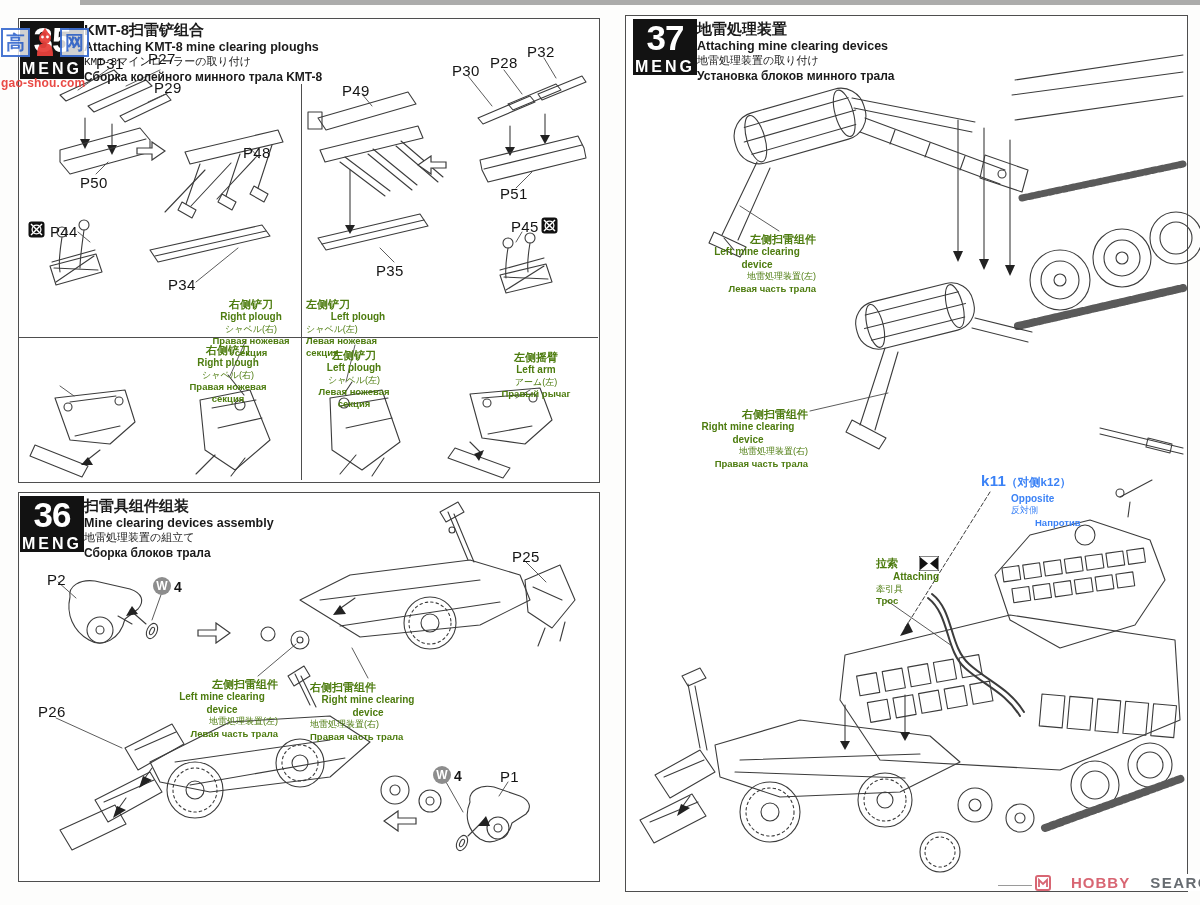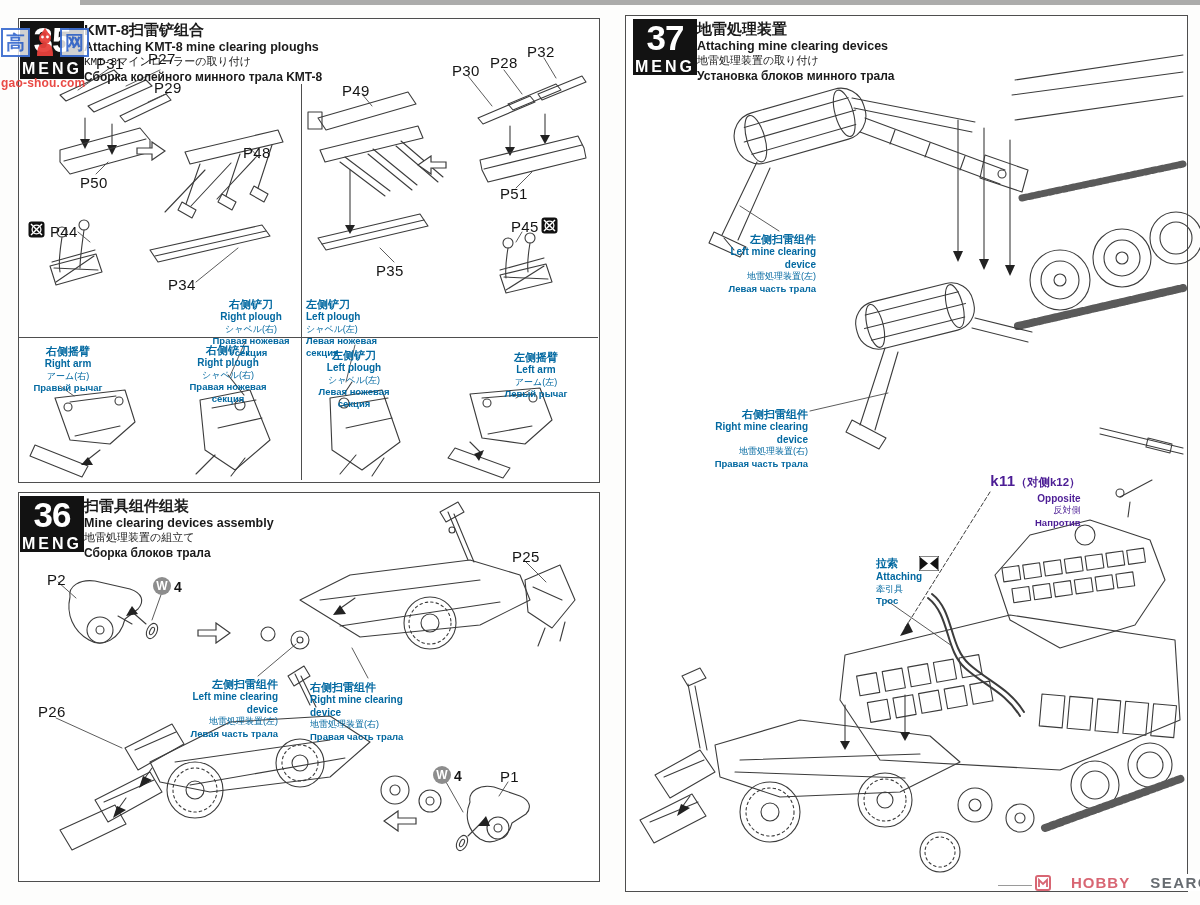--- a/index.html
+++ b/index.html
@@ -11,31 +11,31 @@
   .scanline{position:absolute;background:#8f8f8f;opacity:.75;}
   .stepbox{position:absolute;background:#121212;color:#fff;text-align:center;z-index:4;}
   .stepnum{font-size:35px;font-weight:800;letter-spacing:-1px;line-height:1.05;margin-top:1px;}
   .meng{font-size:16px;font-weight:700;letter-spacing:3px;margin-top:1px;}
   .title{position:absolute;z-index:4;}
   .title .zh{font-size:15px;font-weight:bold;line-height:1.2;}
   .title .en{font-size:12.5px;font-weight:bold;line-height:1.3;}
   .title .ja{font-size:11px;line-height:1.3;font-family:Liberation Mono, monospace;}
   .title .ru{font-size:12px;font-weight:bold;line-height:1.25;}
   .co{position:absolute;font-size:15px;line-height:1;letter-spacing:.3px;color:#141414;z-index:5;}
-  .lbl{position:absolute;color:#0369a1;z-index:5;}
+  .lbl{position:absolute;color:#4d7c0f;z-index:5;}
   .lbl .zh{font-size:11px;font-weight:bold;line-height:1.3;}
-  .lbl .en{font-size:10px;font-weight:bold;line-height:1.25;}
+  .lbl .en{font-size:10px;font-weight:bold;line-height:1.25;text-align:center;}
   .lbl .ja{font-size:9px;line-height:1.3;}
   .lbl .ru{font-size:9.5px;font-weight:bold;line-height:1.25;}
   .t-c{text-align:center}.t-r{text-align:right}.t-l{text-align:left}
   .wic{position:absolute;width:18px;height:18px;border-radius:50%;background:#8d8d8d;color:#fff;
        font-weight:bold;font-size:12px;text-align:center;line-height:18px;z-index:5;}
   .wqty{position:absolute;font-size:14px;font-weight:bold;color:#141414;z-index:5;}
   .icon{position:absolute;z-index:5;}
-  .k11wrap{position:absolute;z-index:5;color:#4c1d95;text-align:right;}
+  .k11wrap{position:absolute;z-index:5;color:#3b82f6;}
   .k11main{font-size:15px;font-weight:bold;letter-spacing:.3px;}
   .k11sub{font-size:11.5px;font-weight:bold;}
   .k11lines{margin:2px 0 0 30px;}
   .k11lines .en{font-size:10px;font-weight:bold;line-height:1.3;}
   .k11lines .ja{font-size:9px;line-height:1.3;}
   .k11lines .ru{font-size:9.5px;font-weight:bold;line-height:1.3;margin-left:24px;}
   .wm{position:absolute;z-index:9;opacity:.95;}
   .wmrow{display:flex;align-items:center;gap:2px;}
   .wmbox{display:inline-block;width:25px;height:25px;border:2.5px solid #3f6fd0;background:rgba(255,255,255,.85);
          color:#3f6fd0;font-weight:bold;font-size:19px;line-height:25px;text-align:center;}
@@ -472,43 +472,37 @@
     <div class="en">Right plough</div>
     <div class="ja">シャベル(右)</div>
     <div class="ru">Правая ножевая секция</div>
   </div>
   <div class="lbl t-l" style="left:306px;top:297px;width:104px">
     <div class="zh">左侧铲刀</div>
     <div class="en">Left plough</div>
     <div class="ja">シャベル(左)</div>
     <div class="ru">Левая ножевая секция</div>
   </div>
-  <div class="lbl t-c" style="left:20px;top:344px;width:96px">
-    <div class="zh">右侧摇臂</div>
-    <div class="en">Right arm</div>
-    <div class="ja">アーム(右)</div>
-    <div class="ru">Правый рычаг</div>
-  </div>
   <div class="lbl t-c" style="left:174px;top:343px;width:108px">
     <div class="zh">右侧铲刀</div>
     <div class="en">Right plough</div>
     <div class="ja">シャベル(右)</div>
     <div class="ru">Правая ножевая секция</div>
   </div>
   <div class="lbl t-c" style="left:306px;top:348px;width:96px">
     <div class="zh">左侧铲刀</div>
     <div class="en">Left plough</div>
     <div class="ja">シャベル(左)</div>
     <div class="ru">Левая ножевая секция</div>
   </div>
   <div class="lbl t-c" style="left:500px;top:350px;width:72px">
     <div class="zh">左侧摇臂</div>
     <div class="en">Left arm</div>
     <div class="ja">アーム(左)</div>
-    <div class="ru">Левый рычаг</div>
+    <div class="ru">Правый рычаг</div>
   </div>
 
   <span class="co" style="left:47px;top:572px">P2</span>
   <span class="wic" style="left:153px;top:577px">W</span>
   <span class="wqty" style="left:174px;top:579px">4</span>
   <span class="co" style="left:512px;top:549px">P25</span>
   <span class="co" style="left:38px;top:704px">P26</span>
   <span class="wic" style="left:433px;top:766px">W</span>
   <span class="wqty" style="left:454px;top:768px">4</span>
   <span class="co" style="left:500px;top:769px">P1</span>

